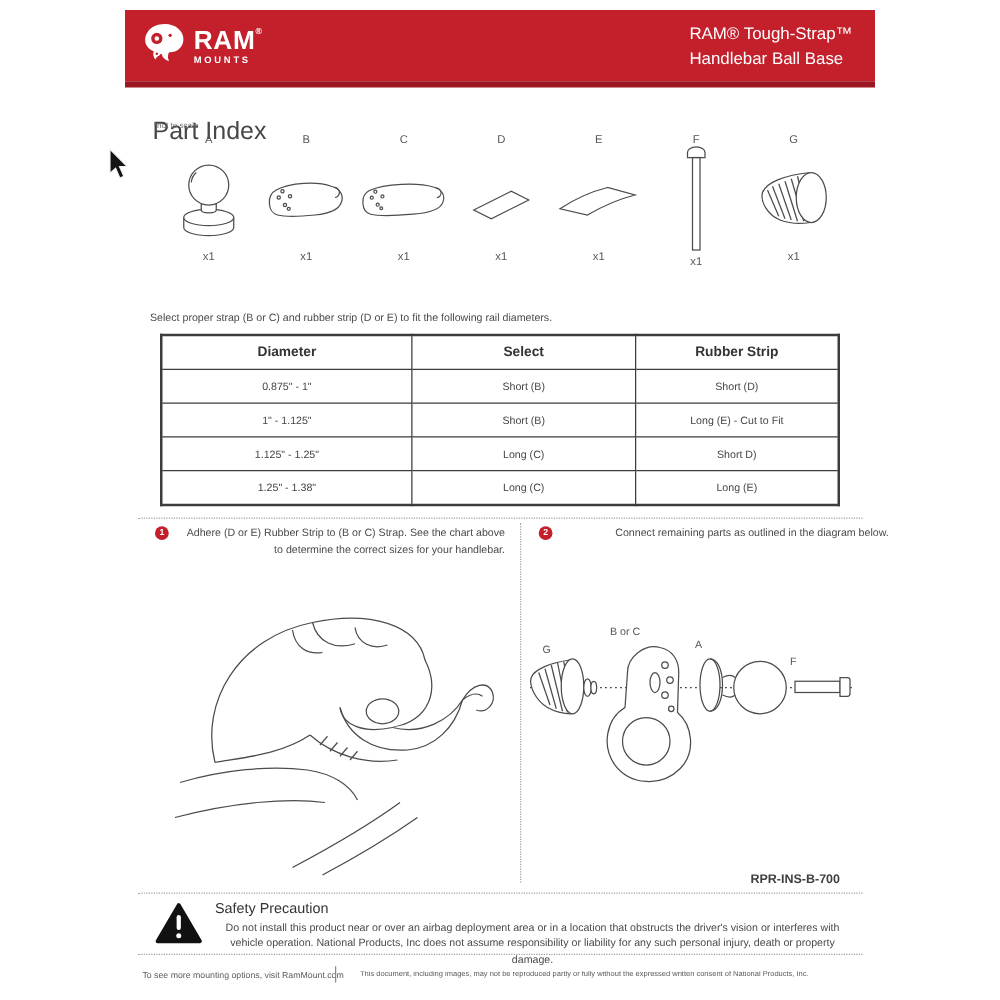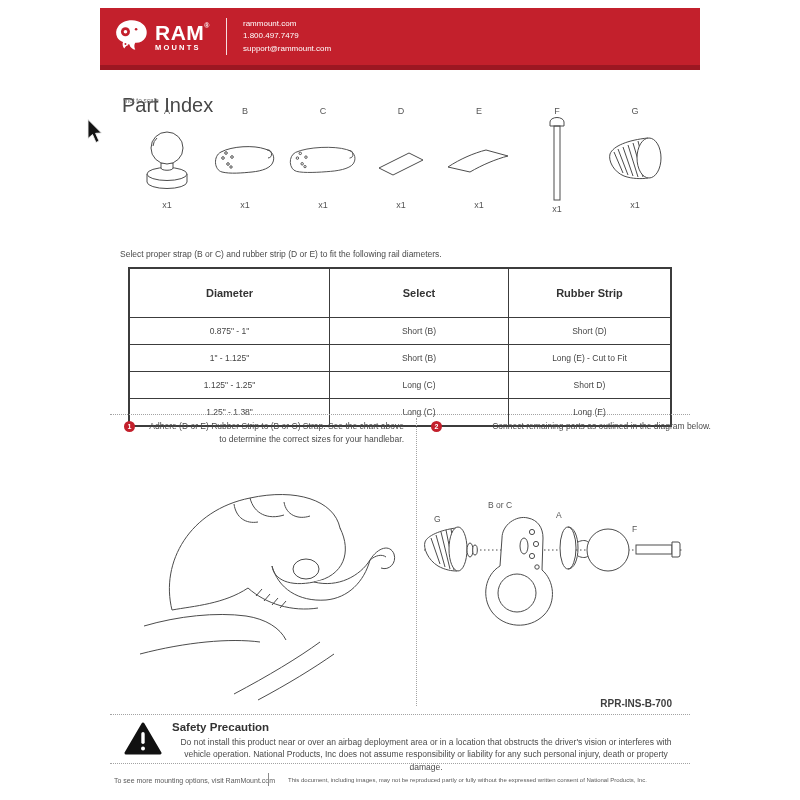--- a/index.html
+++ b/index.html
@@ -31,41 +31,41 @@
   .part-qty { font-size:9px; color:#555; height:12px; }
   .lineart path, .lineart circle, .lineart ellipse, .lineart rect, .lineart polygon, .lineart line, .lineart polyline
       { stroke:#4c4c4c; stroke-width:1; fill:none; }
   .lineart .filled { fill:#fff; }
 
   
   .select-note { position:absolute; left:120px; top:249px; font-size:8.5px; color:#4a4a4a; }
   .fit-table { position:absolute; left:128px; top:267px; width:544px; border-collapse:collapse;
                border:2px solid #3c3c3c; table-layout:fixed; }
   .fit-table th { border:1px solid #3c3c3c; font-size:11px; font-weight:bold; color:#333;
-                  padding:18px 4px; text-align:center; }
+                  padding:7px 4px; text-align:center; }
   .fit-table td { border:1px solid #3c3c3c; font-size:8.5px; color:#454545;
                   padding:8px 4px; text-align:center; }
 
   
   .dot-h { position:absolute; left:110px; width:580px; border-top:1px dotted #a3a3a3; }
   .dot-v { position:absolute; border-left:1px dotted #a3a3a3; }
 
   
   .step-circle { position:absolute; width:11px; height:11px; border-radius:50%; background:#c3202c;
                  color:#fff; font-size:7px; font-weight:bold; display:flex; align-items:center;
                  justify-content:center; }
   .step-text { position:absolute; font-size:8.5px; line-height:1.5; color:#4a4a4a;text-align:right; }
 
   
   .diag-label { position:absolute; font-size:8.5px; color:#555; }
 
   
   .doc-number { position:absolute; left:472px; top:698px; width:200px; text-align:right;
                 font-size:10px; font-weight:bold; color:#3f3f3f; }
-  .safety-title { position:absolute; left:172px; top:721px; font-size:11.5px; font-weight:bold; color:#333; }
+  .safety-title { position:absolute; left:172px; top:721px; font-size:11.5px; font-weight:normal; color:#333; }
   .safety-text  { position:absolute; left:172px; top:736px; width:508px; font-size:8.5px;
                   line-height:1.45; color:#4a4a4a;text-align:center; }
   .footer-left  { position:absolute; left:112px; top:777px; width:165px; text-align:center;
                   font-size:7px; color:#5a5a5a; }
   .footer-divider { position:absolute; left:268px; top:773px; height:13px; border-left:1px solid #8a8a8a; }
   .footer-right { position:absolute; left:288px; top:777px; width:400px; font-size:6px;
                   color:#5a5a5a; white-space:nowrap; overflow:hidden; }
 </style>
 </head>
 <body>
@@ -82,24 +82,23 @@
           <circle cx="27" cy="12" r="1.6" fill="#c3202c"></circle>
           <circle cx="14" cy="30" r="1.2" fill="#c3202c"></circle>
           <circle cx="18" cy="31.5" r="1.2" fill="#c3202c"></circle>
         </svg>
       </span>
       <span class="logo-text">
         <span class="logo-ram"><span>RAM</span><span class="logo-reg">®</span></span>
         <div class="logo-mounts">MOUNTS</div>
       </span>
     </div>
-    <div class="contact">
-      <div>rammount.com</div>
-      <div>1.800.497.7479</div>
-      <div>support@rammount.com</div>
+    <div class="prod-title">
+      <div>RAM® Tough-Strap™</div>
+      <div>Handlebar Ball Base</div>
     </div>
   </div>
   <div class="header-strip"></div>
 
   <div style="position:absolute; left:86px; top:118px;">
     <svg width="18" height="27" viewBox="0 0 18 27">
       <polygon points="2,1.5 2,20.5 6.5,16.5 10,24.5 13,23 9.6,15.3 15.5,15" fill="#141414" stroke="#f2f2f2" stroke-width="0.9"></polygon>
     </svg>
   </div>
 

